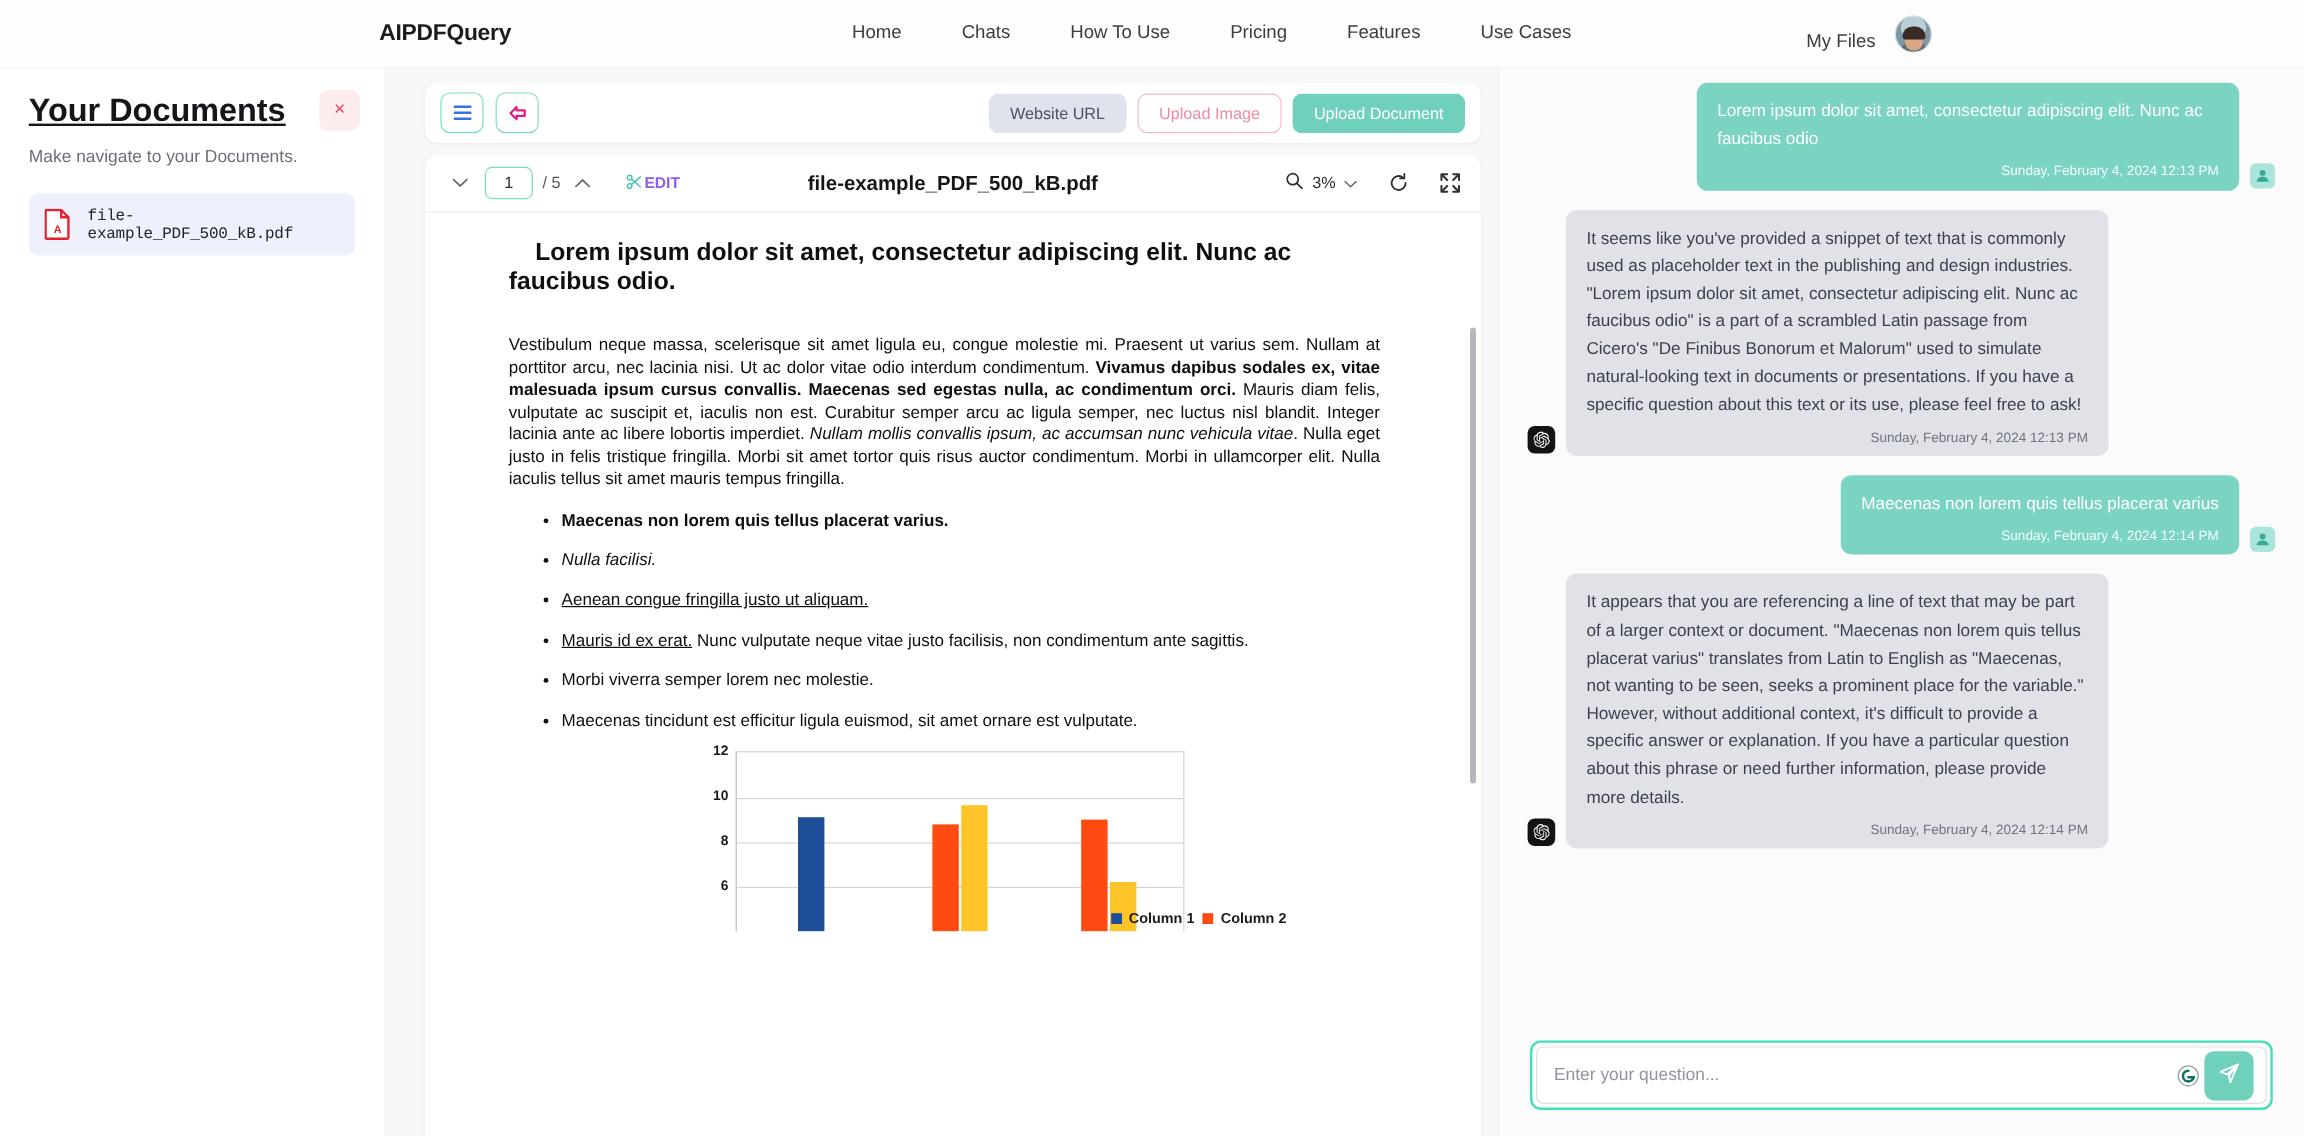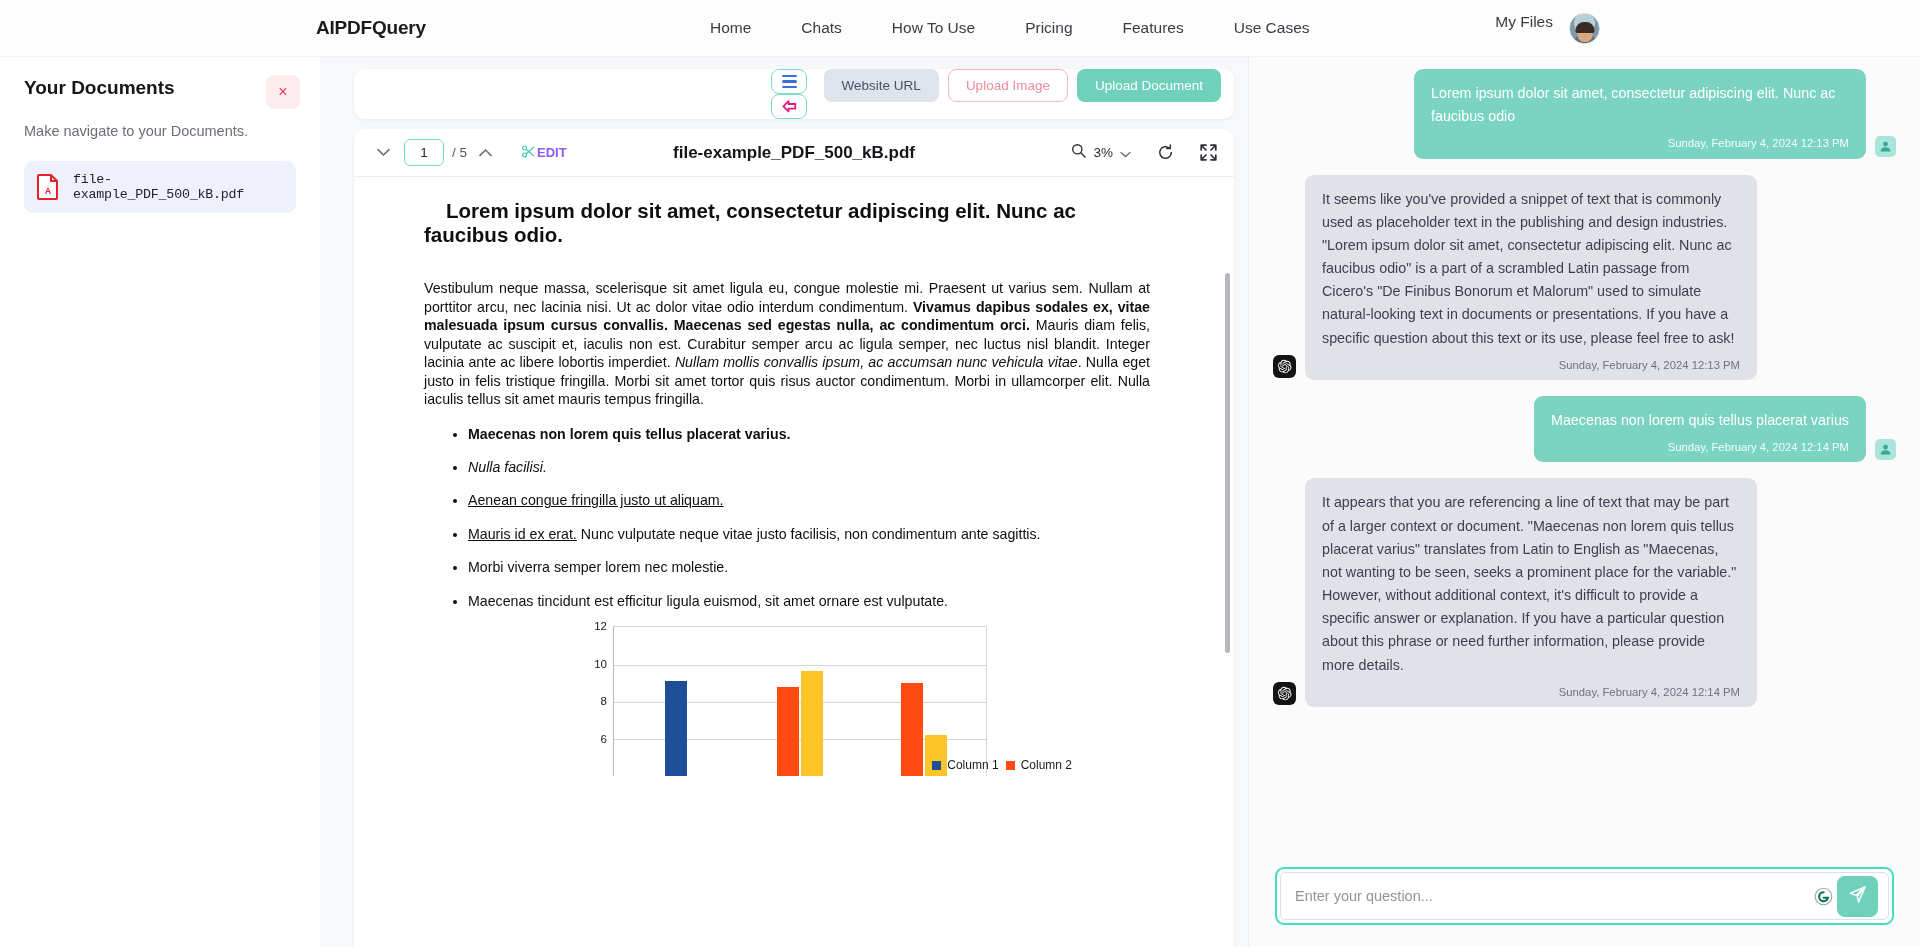--- a/index.html
+++ b/index.html
@@ -25,22 +25,22 @@
   }
   .navlinks {
     position: absolute; left: 710px;
     display: flex; align-items: center; gap: 50px;
   }
   .navlinks a {
     font-size: 15.5px; color: #3b3b42; text-decoration: none;
     white-space: nowrap;
   }
   .navright {
-    position: absolute; right: 320px;
-    display: flex; align-items: flex-start; gap: 16px;
+    position: absolute; right: 310px;
+    display: flex; align-items: flex-end; gap: 16px;
   }
   .navright .myfiles { font-size: 15.5px; color: #3b3b42; }
   .avatar {
     width: 31px; height: 31px; border-radius: 50%;
     background: radial-gradient(circle at 50% 32%, #b8cfd8 0 42%, #7e98a6 43% 100%);
     overflow: hidden; position: relative; border: 1px solid #cfd9de;
   }
   .avatar .face {
     position: absolute; left: 50%; top: 46%; transform: translateX(-50%);
     width: 15px; height: 15px; border-radius: 50% 50% 45% 45%;
@@ -61,21 +61,21 @@
   .shell { display: flex; width: 100%; height: 890px; background: #f7f8fa; }
 
   
   .sidebar {
     width: 320px; flex: 0 0 320px;
     background: #ffffff;
     padding: 20px 24px 0 24px;
     position: relative;
   }
   .sb-head { display: flex; align-items: flex-start; justify-content: space-between; }
-  .sb-title { font-size: 19px; font-weight: 700; color: #15151a; }
+  .sb-title { font-size: 27px; font-weight: 700; color: #15151a; text-decoration: underline; }
   .sb-close {
     width: 34px; height: 34px; border-radius: 8px;
     background: #fdeced; border: none; cursor: pointer;
     display: flex; align-items: center; justify-content: center;
     color: #e8415a; font-size: 16px; line-height: 1;
     margin-top: -2px; margin-right: -4px;
   }
   .sb-sub { margin-top: 14px; font-size: 14.5px; color: #6d6d78; }
   .doc-item {
     margin-top: 22px;
@@ -94,21 +94,20 @@
   
   .center {
     flex: 1 1 auto; min-width: 0;
     background: #f7f8fa;
     padding: 12px 14px 0 34px;
     display: flex; flex-direction: column; gap: 10px;
   }
   .card {
     background: #ffffff; border-radius: 11px;
     box-shadow: 0 1px 3px rgba(20,20,40,.06);
-    flex-direction: column;
   }
   .toolbar-row {
     height: 50px; display: flex; align-items: center;
     padding: 0 13px; position: relative;
   }
   .ibtn {
     width: 36px; height: 34px; border-radius: 8px;
     border: 1.3px solid #7edcc6; background: #fff;
     display: flex; align-items: center; justify-content: center;
     cursor: pointer; margin-right: 10px;
@@ -175,21 +174,21 @@
   }
   .pdf-p b { font-weight: 700; }
   .pdf-p i { font-style: italic; }
   .pdf-ul { list-style: disc; margin: 0 0 0 24px; padding-left: 20px; }
   .pdf-ul li { font-size: 14.2px; line-height: 1.30; margin-bottom: 15px; }
   .pdf-ul li b { font-weight: 700; }
   .pdf-ul li i { font-style: italic; }
   .pdf-ul li u { text-decoration: underline; }
 
   
-  .chart-block { margin-top: 16px; display: flex; justify-content: center; }
+  .chart-block { margin-top: 16px; display: flex; justify-content: center; font-weight: bold; }
   .chart { position: relative; width: 400px; height: 150px; display: flex; }
   .chart .ylab {
     width: 26px; position: relative; font-size: 11.5px; color: #1a1a1a;
     text-align: right; padding-right: 6px;
   }
   .chart .ylab span { position: absolute; right: 6px; transform: translateY(-50%); }
   .plot {
     position: relative; flex: 1 1 auto; border-left: 1px solid #b9b9b9;
     border-top: 1px solid #d6d6d6; border-right: 1px solid #d6d6d6;
   }

